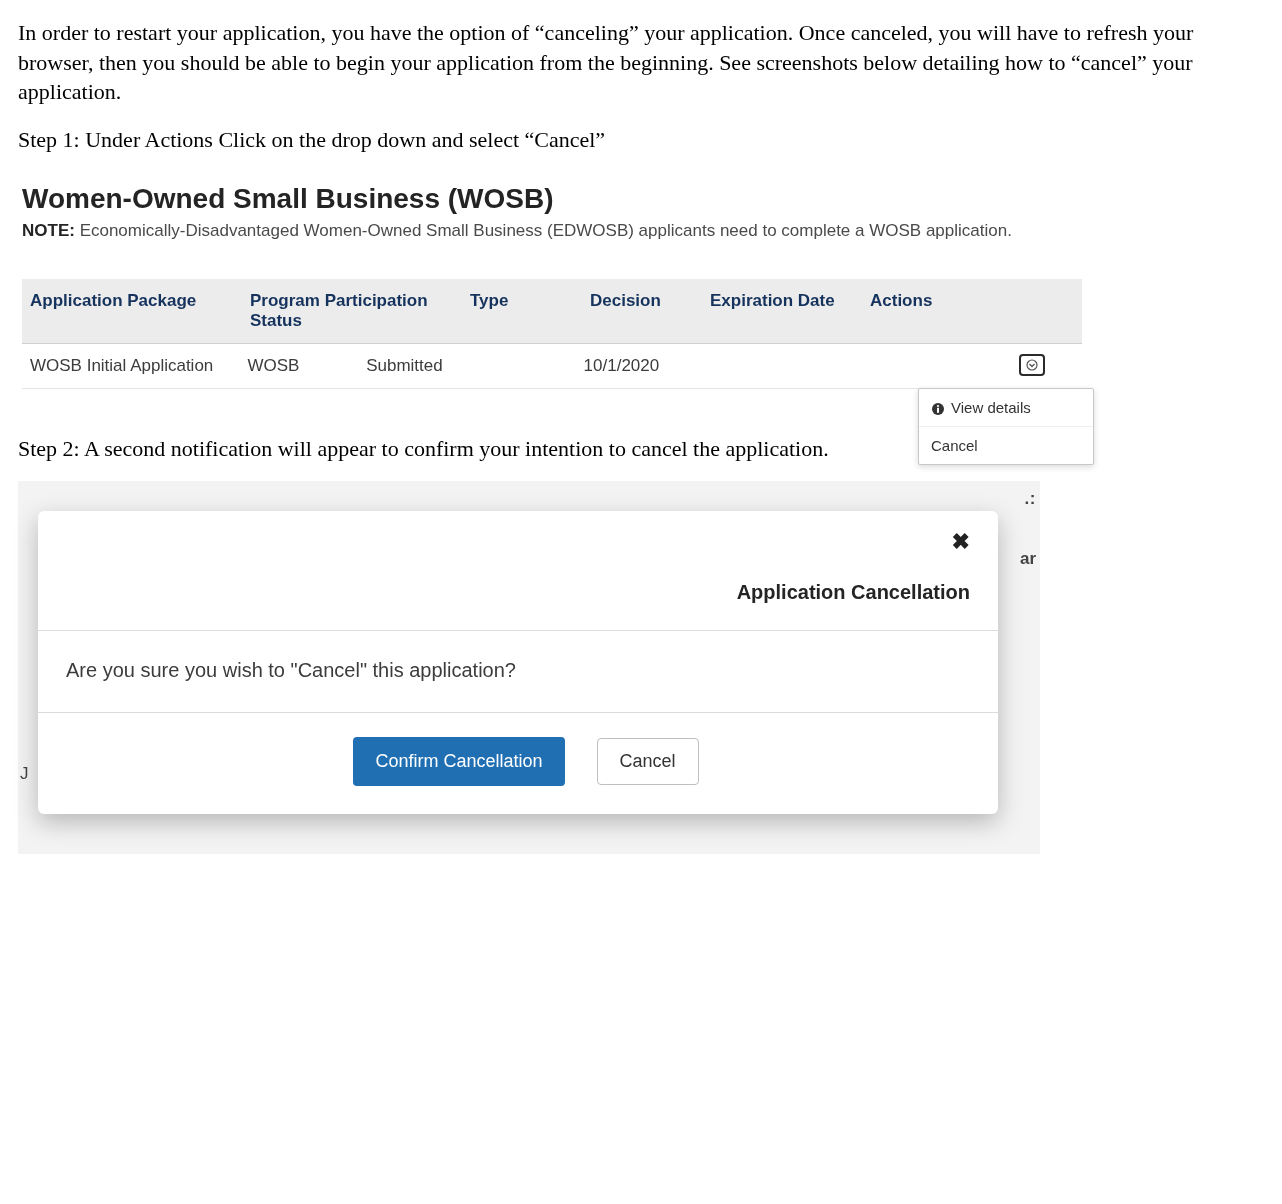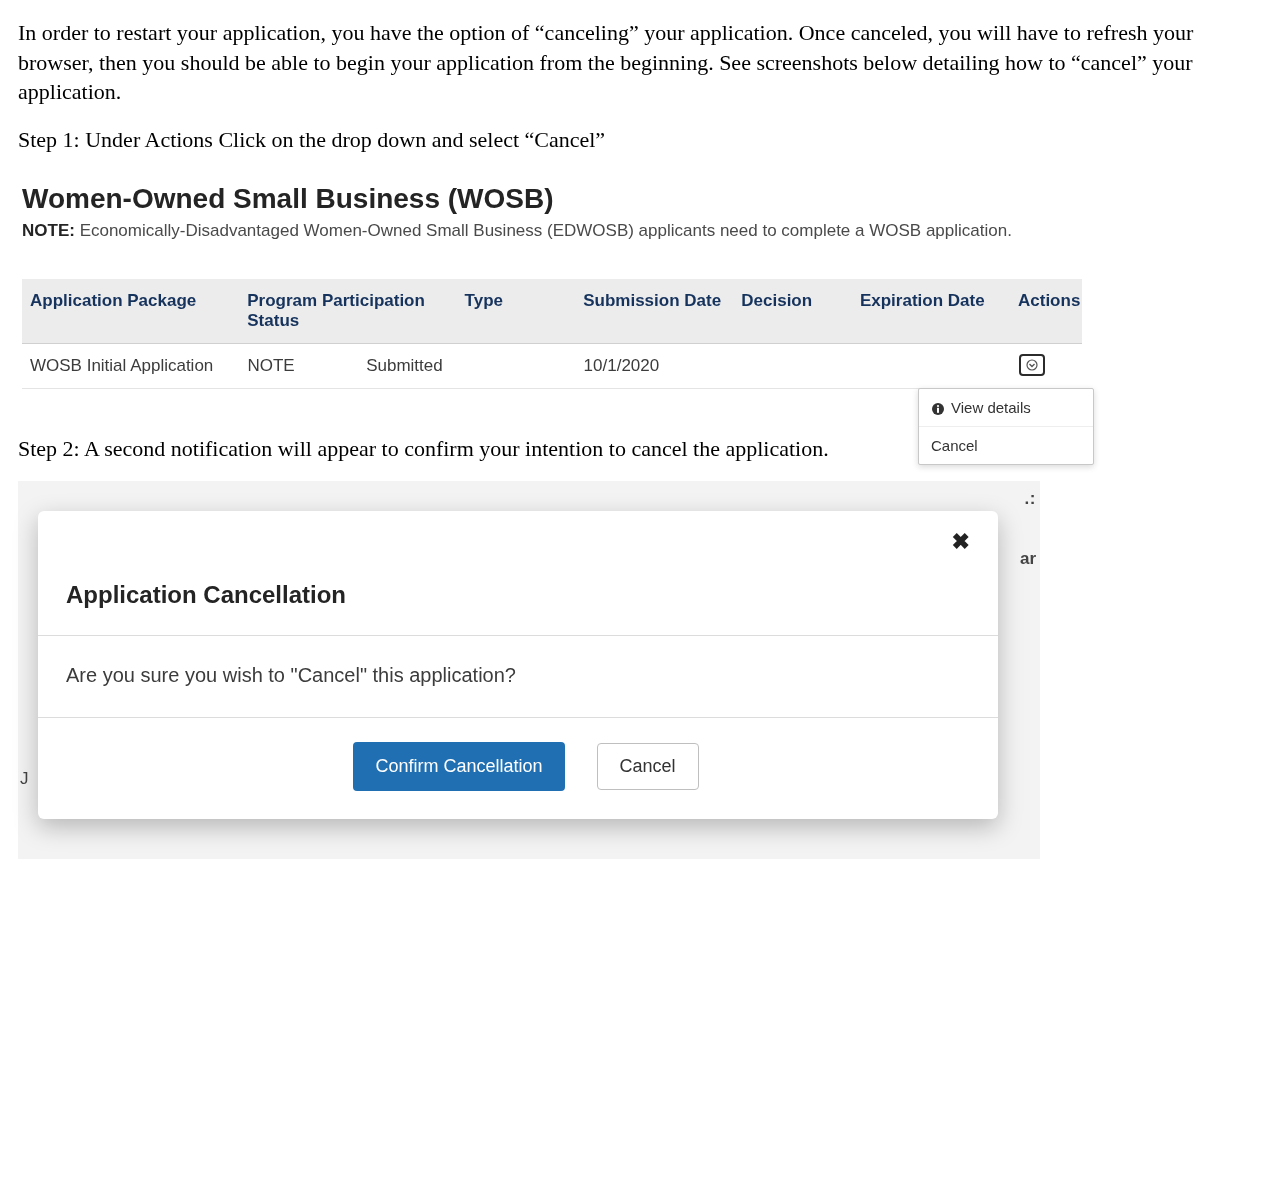--- a/index.html
+++ b/index.html
@@ -147,23 +147,24 @@
     cursor: pointer;
     color: #222;
     line-height: 1;
   }
   .modal .mhead {
     padding: 70px 28px 26px 28px;
     border-bottom: 1px solid #dcdcdc;
   }
   .modal .mhead h3 {
     margin: 0;
-    font-size: 24px;
+    font-size: 20px;
     font-weight: 700;
     color: #242424;
+    text-align: right;
   }
   .modal .mbody {
     padding: 28px 28px 30px 28px;
     border-bottom: 1px solid #dcdcdc;
     font-size: 20px;
     color: #3c3c3c;
   }
   .modal .mfoot {
     padding: 24px 8px 28px 24px;
     display: flex;
@@ -204,28 +205,27 @@
   <p class="wosb-note">
     <b>NOTE:</b>
     <span>Economically-Disadvantaged Women-Owned Small Business (EDWOSB) applicants need to complete a WOSB application.</span>
   </p>
 
   <div class="apptable">
     <div class="headrow">
       <div class="cell c-pkg">Application Package</div>
       <div class="cell c-pps">Program Participation Status</div>
       <div class="cell c-type">Type</div>
-      <div class="cell c-sub">Submission Date</div>
       <div class="cell c-dec">Decision</div>
       <div class="cell c-exp">Expiration Date</div>
       <div class="cell c-act">Actions</div>
     </div>
     <div class="datarow">
       <div class="cell c-pkg">WOSB Initial Application</div>
-      <div class="cell c-type">NOTE</div>
+      <div class="cell c-type">WOSB</div>
       <div class="cell c-pps">Submitted</div>
       <div class="cell c-sub">10/1/2020</div>
       <div class="cell c-dec"></div>
       <div class="cell c-exp"></div>
       <div class="cell c-act">
         <span class="action-btn">
           <svg width="12" height="12" viewBox="0 0 12 12">
             <circle cx="6" cy="6" r="5" fill="none" stroke="#555" stroke-width="1.2"></circle>
             <path d="M3.5 5 L6 7.5 L8.5 5" fill="none" stroke="#555" stroke-width="1.4"></path>
           </svg>

